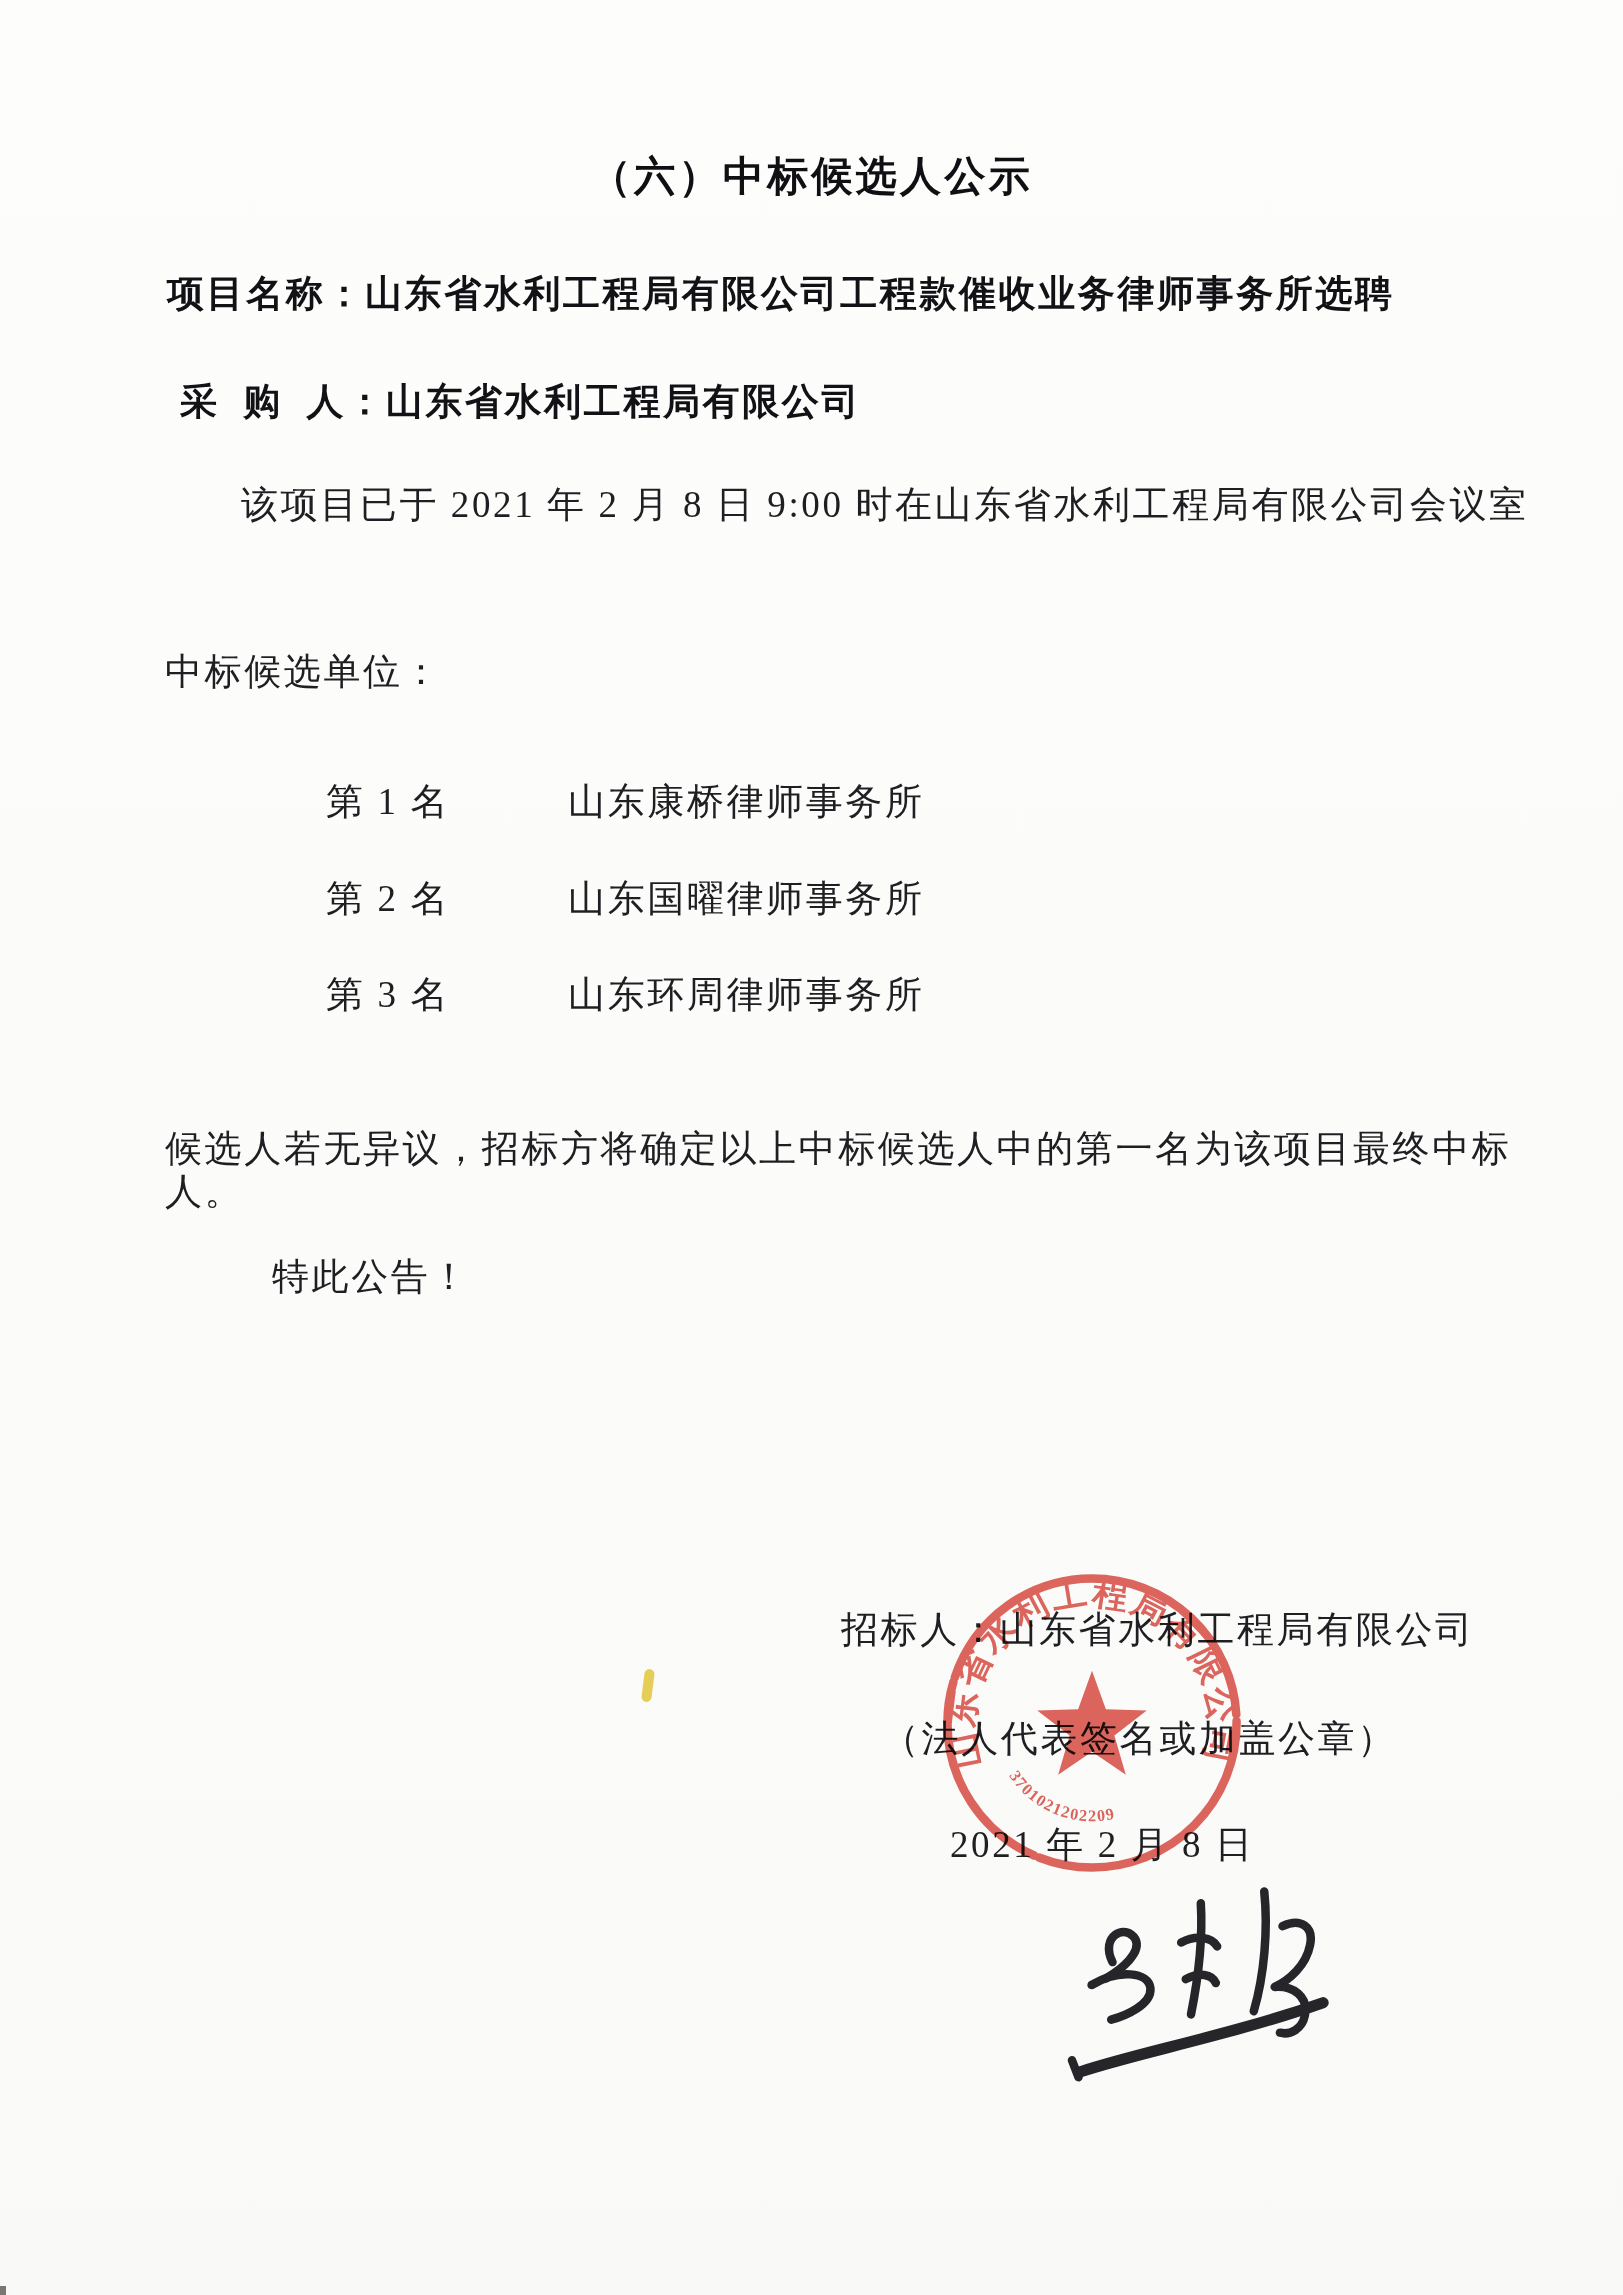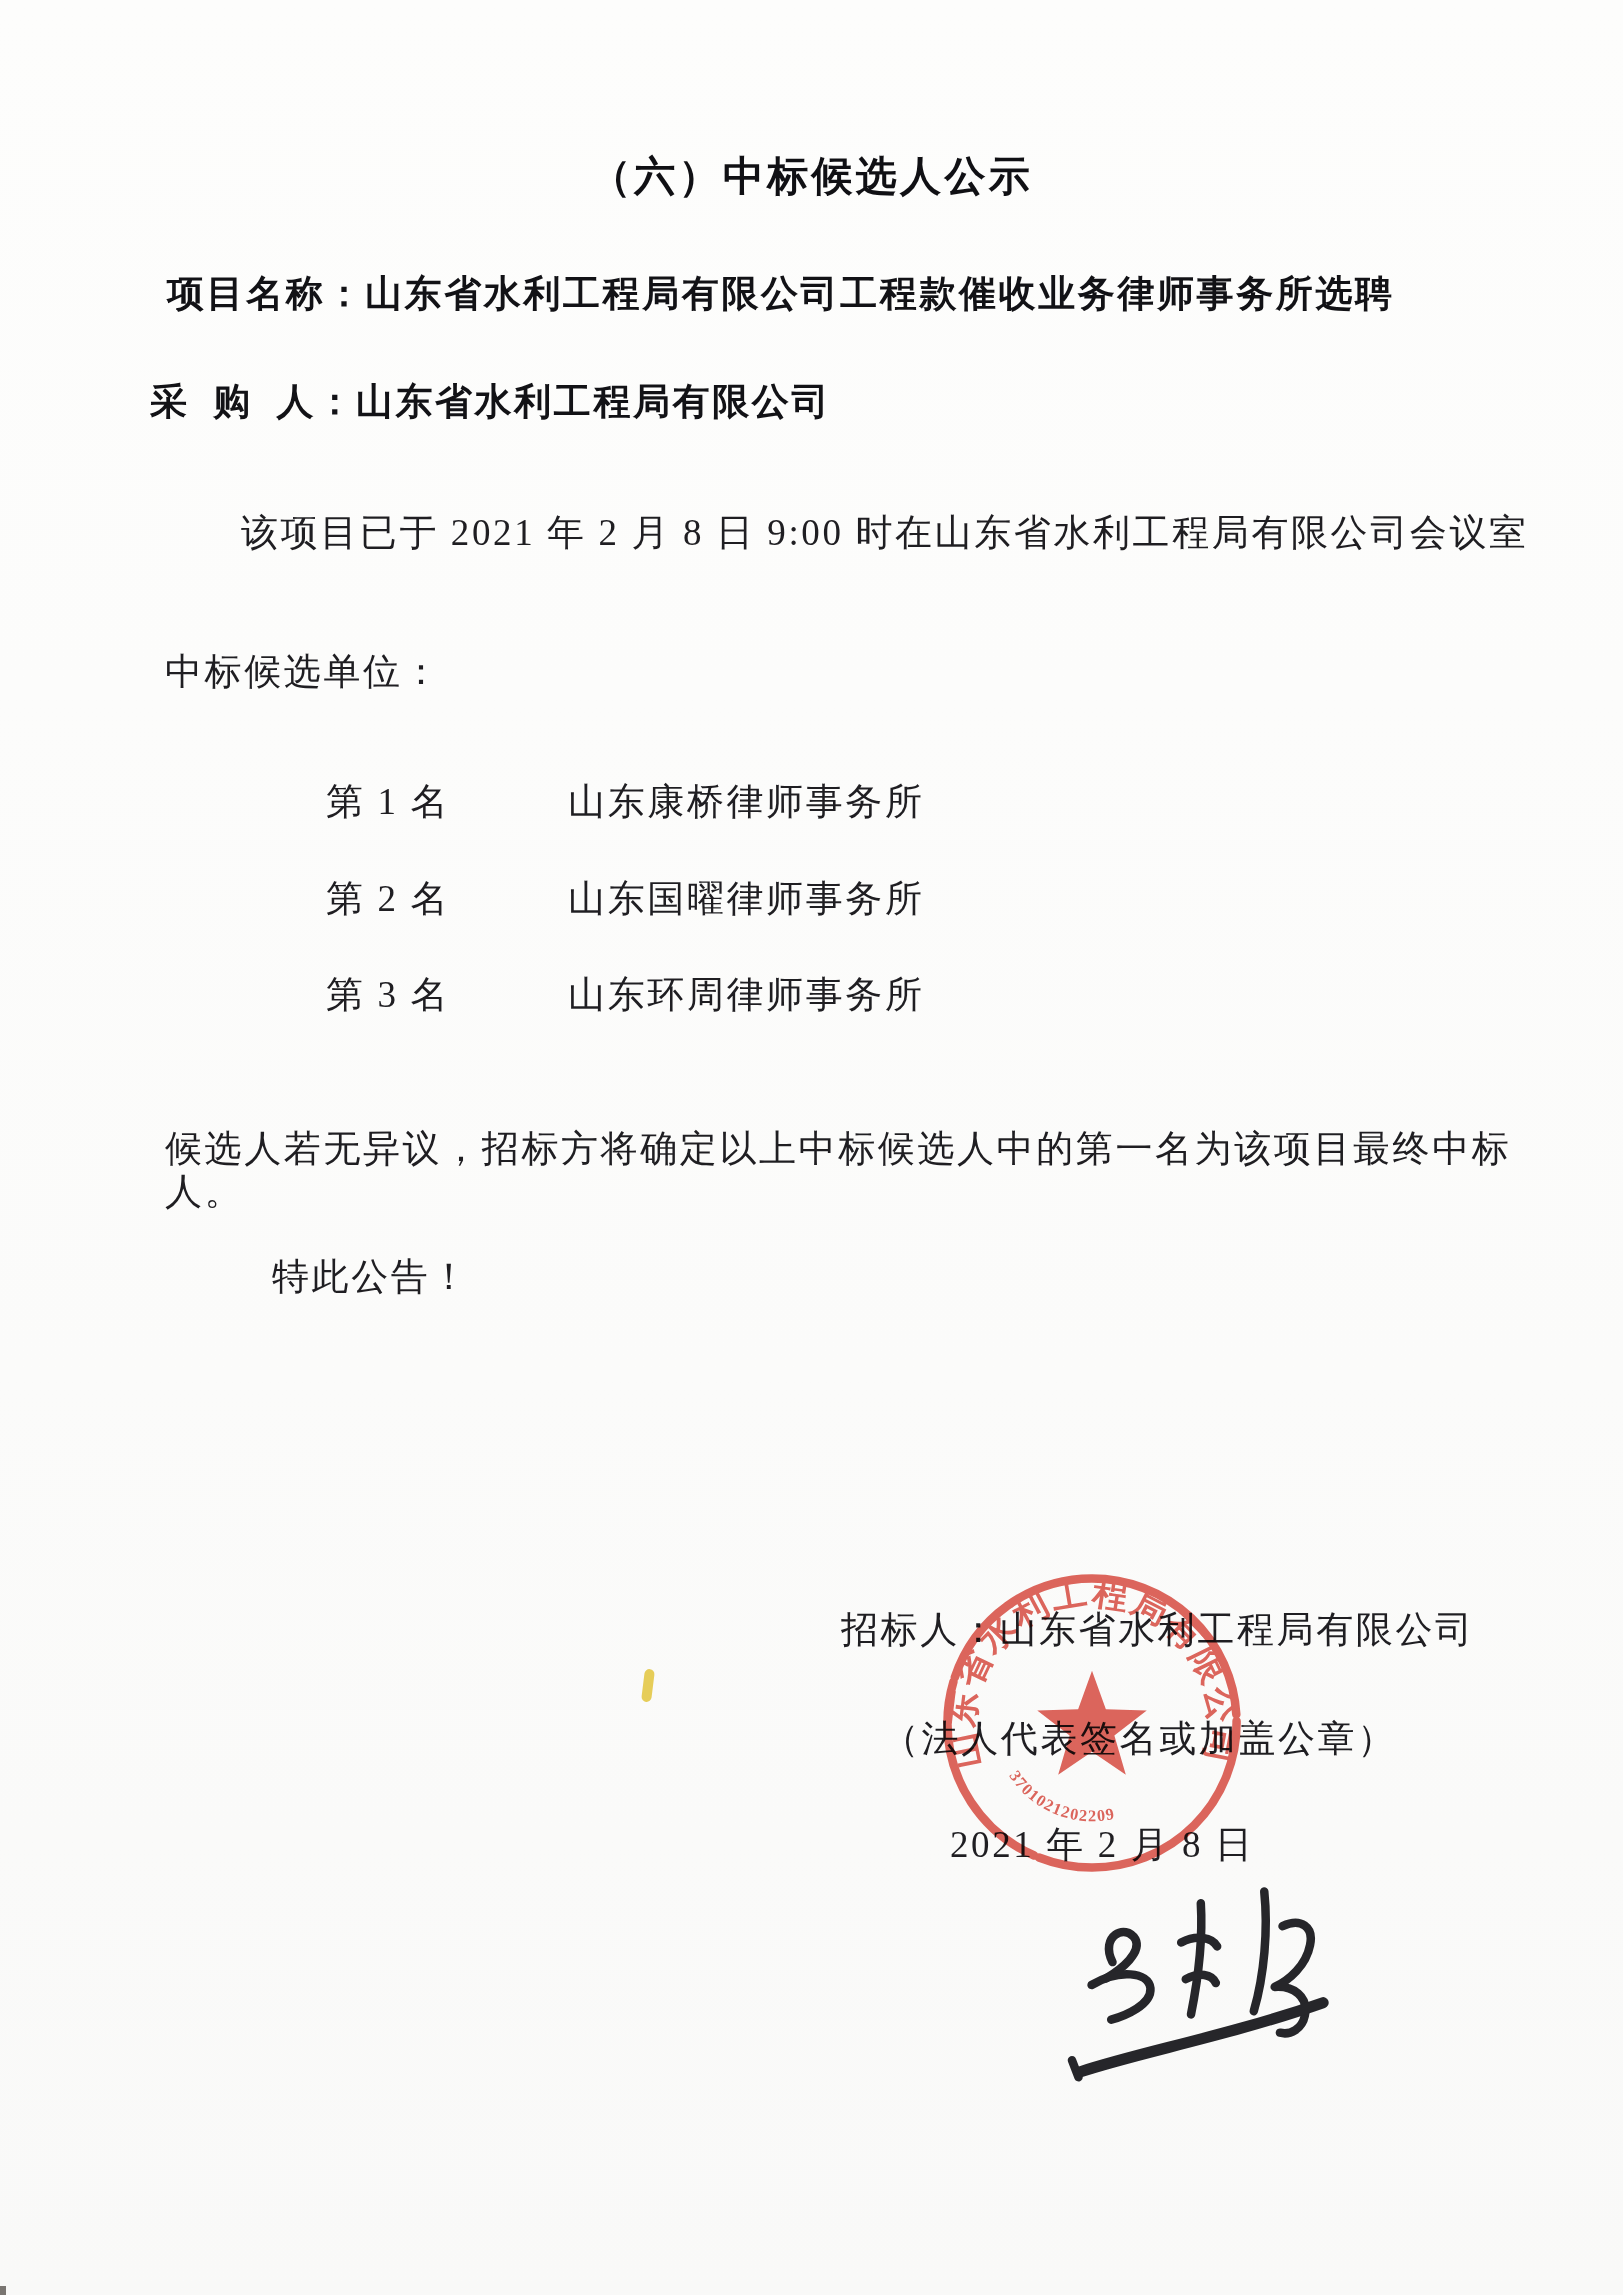--- a/index.html
+++ b/index.html
@@ -66,23 +66,23 @@
 <body>
 
 <div class="page">
 
   <div class="textlayer">
 
     <div class="line title">（六）中标候选人公示</div>
 
     <div class="line bold" style="left:167px;top:275px;">项目名称：山东省水利工程局有限公司工程款催收业务律师事务所选聘</div>
 
-    <div class="line bold" style="left:150px;top:383px;">采  购  人：山东省水利工程局有限公司</div>
+    <div class="line bold" style="left:180px;top:383px;">采  购  人：山东省水利工程局有限公司</div>
 
-    <div class="line" style="left:241px;top:486px;margin-top:28px;">该项目已于 2021 年 2 月 8 日 9:00 时在山东省水利工程局有限公司会议室</div>
+    <div class="line" style="left:241px;top:486px;">该项目已于 2021 年 2 月 8 日 9:00 时在山东省水利工程局有限公司会议室</div>
 
     <div class="line" style="left:165px;top:653px;">中标候选单位：</div>
 
     <div class="candidate" style="top:746px;">
       <span class="rank">第 1 名</span><span>山东康桥律师事务所</span>
     </div>
     <div class="candidate" style="top:843px;">
       <span class="rank">第 2 名</span><span>山东国曜律师事务所</span>
     </div>
     <div class="candidate" style="top:939px;">

